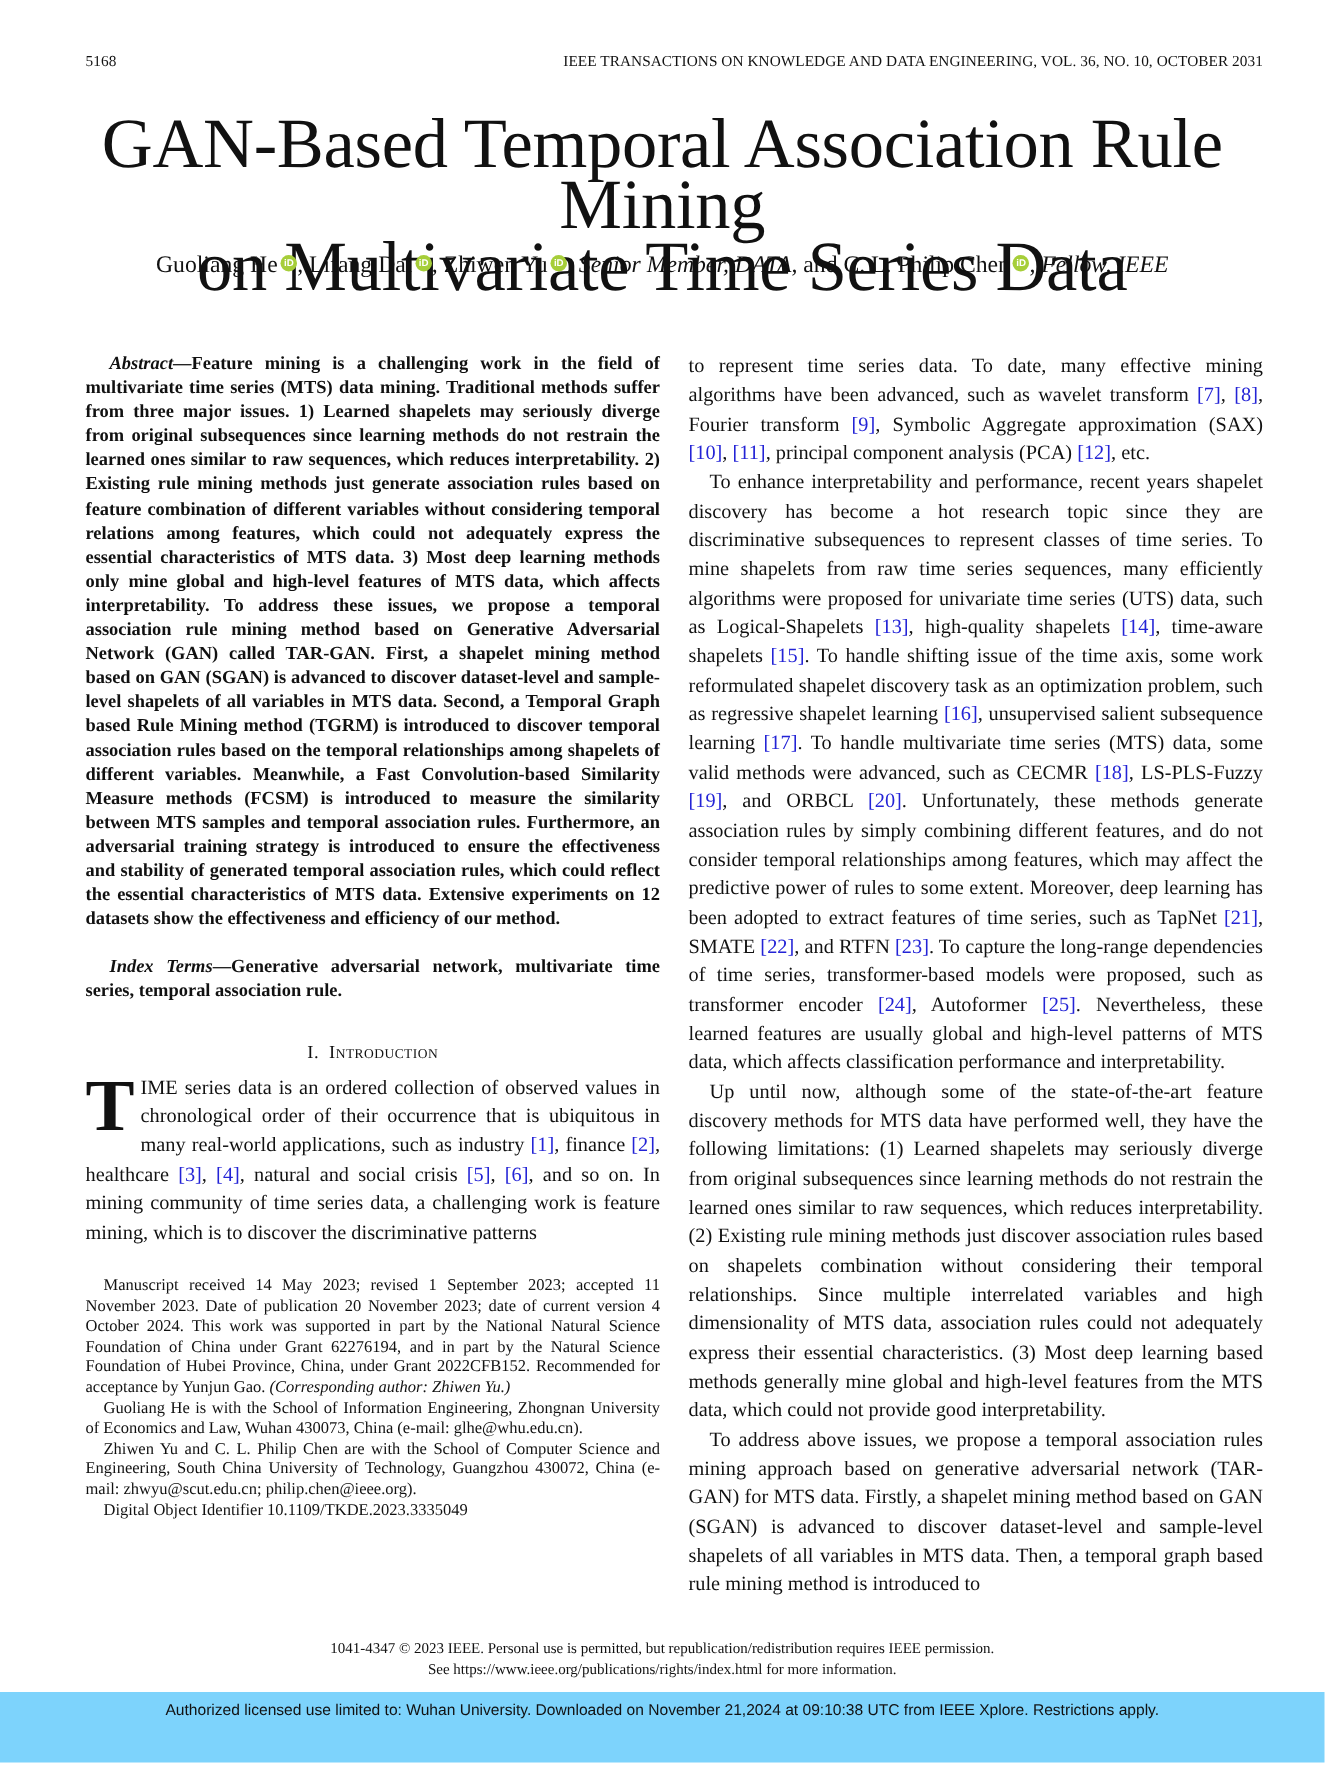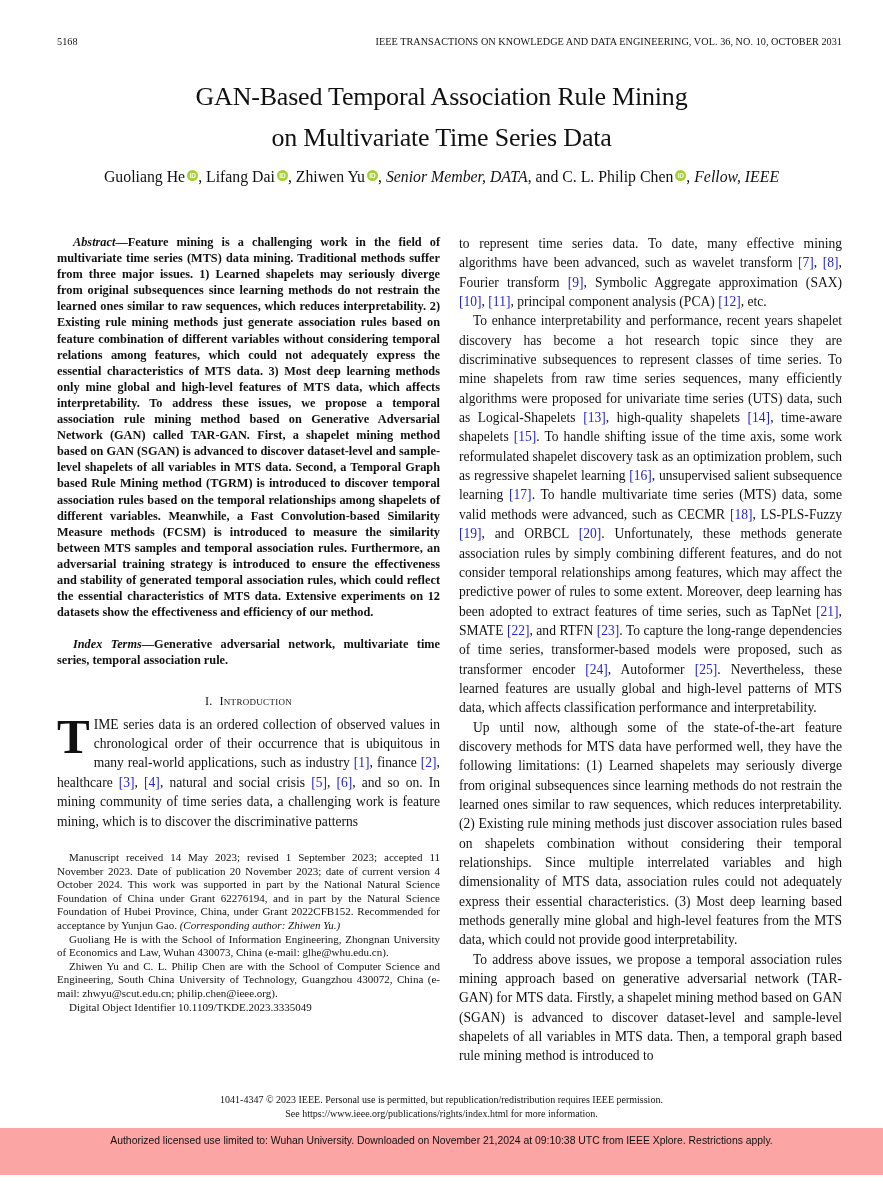--- a/index.html
+++ b/index.html
@@ -7,21 +7,21 @@
     width: 883px; height: 1191px; background: #ffffff; position: relative;
     font-family: "Liberation Serif", "DejaVu Serif", serif; color: #111;
     overflow: hidden;
   }
   .running-head {
     position: absolute; top: 36px; left: 57px; right: 41px;
     font-size: 10.2px; display: flex; justify-content: space-between; letter-spacing: 0.05px;
   }
   .title {
     position: absolute; top: 76px; left: 0; right: 0; text-align: center;
-    font-size: 26px; line-height: 41px; letter-spacing: -0.2px; font-weight: normal;
+    font-size: 47px; line-height: 41px; letter-spacing: -0.2px; font-weight: normal;
   }
   .authors {
     position: absolute; top: 168px; left: 0; right: 0; text-align: center;
     font-size: 15.8px;
   }
   .orcid {
     display: inline-block; width: 11px; height: 11px; border-radius: 50%;
     background: #a6ce39; color: #fff; font-family: "Liberation Sans", sans-serif;
     font-size: 6.5px; font-weight: bold; line-height: 11px; text-align: center;
     vertical-align: 4px; margin-left: 2px;
@@ -47,21 +47,21 @@
     float: left; font-size: 49px; line-height: 36px; margin: 4px 4px 0 0; font-weight: bold;
   }
   .cite { color: #1a0dab; color: #2323d6; }
 
   .footnotes { position: absolute; left: 57px; top: 851px; width: 383px;
     font-size: 11px; line-height: 13.6px; text-align: justify; }
   .footnotes p { margin: 0; text-indent: 12px; }
 
   .copyright { position: absolute; left: 0; right: 0; top: 1093px; text-align: center; font-size: 10px; line-height: 14px; }
   .license {
-    position: absolute; left: 0; right: 0; top: 1128px; height: 47px; background: #fca5a5;
+    position: absolute; left: 0; right: 0; top: 1128px; height: 47px; background: #7dd3fc;
     text-align: center; font-family: "Liberation Sans", sans-serif; font-size: 10.4px;
     padding-top: 7px; box-sizing: border-box; color: #111;
   }
 </style>
 </head>
 <body>
 
 <div class="running-head">
   <span>5168</span>
   <span>IEEE TRANSACTIONS ON KNOWLEDGE AND DATA ENGINEERING, VOL. 36, NO. 10, OCTOBER 2031</span>

